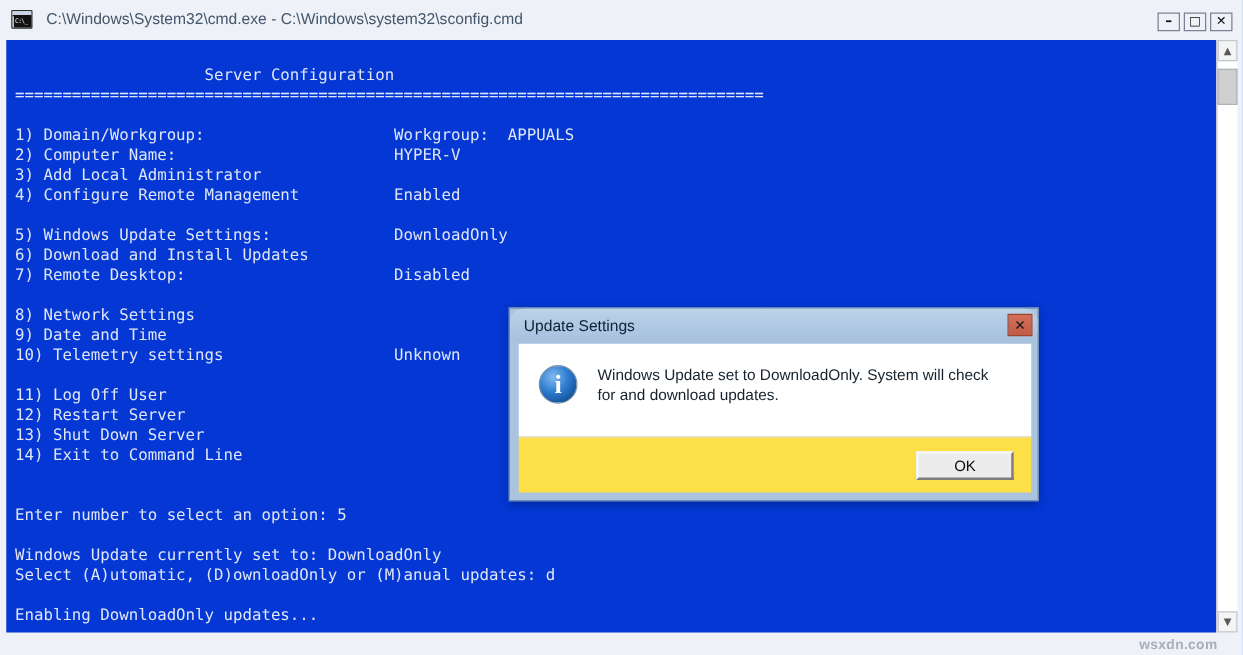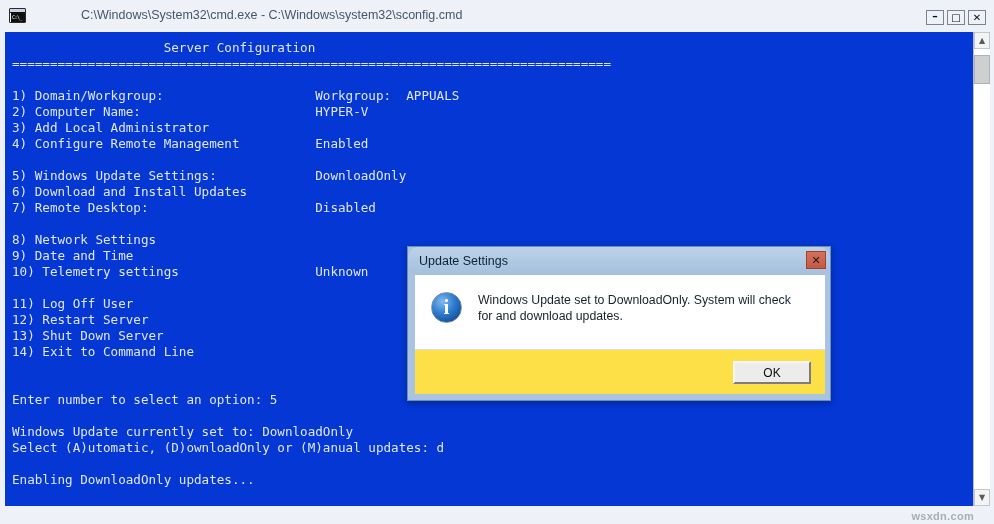--- a/index.html
+++ b/index.html
@@ -29,21 +29,20 @@
   #title-bar {
     position: absolute;
     left: 0; top: 0;
     width: 994px;
     height: 30px;
     background: #eef1f7;
     display: flex;
     align-items: center;
     box-sizing: border-box;
     padding-left: 9px;
-    gap: 44px;
   }
   #cmd-icon {
     width: 17px; height: 15px;
     background: #ffffff;
     border: 1px solid #2a2a2a;
     box-sizing: border-box;
     position: relative;
     flex: 0 0 auto;
     border-radius: 1px;
   }
@@ -113,21 +112,21 @@
     top: 32px;
     width: 968px;
     height: 474px;
     background: #0437d4;
     overflow: hidden;
   }
   #console-text {
     position: absolute;
     left: 0; top: 0;
     margin: 0;
-    padding: 8px 0 0 7px;
+    padding: 20px 0 0 7px;
     font-family: "DejaVu Sans Mono", monospace;
     font-size: 12.6px;
     line-height: 16px;
     color: #dfe6f5;
     white-space: pre;
     letter-spacing: 0px;
   }
 
   
   #console-scrollbar {

